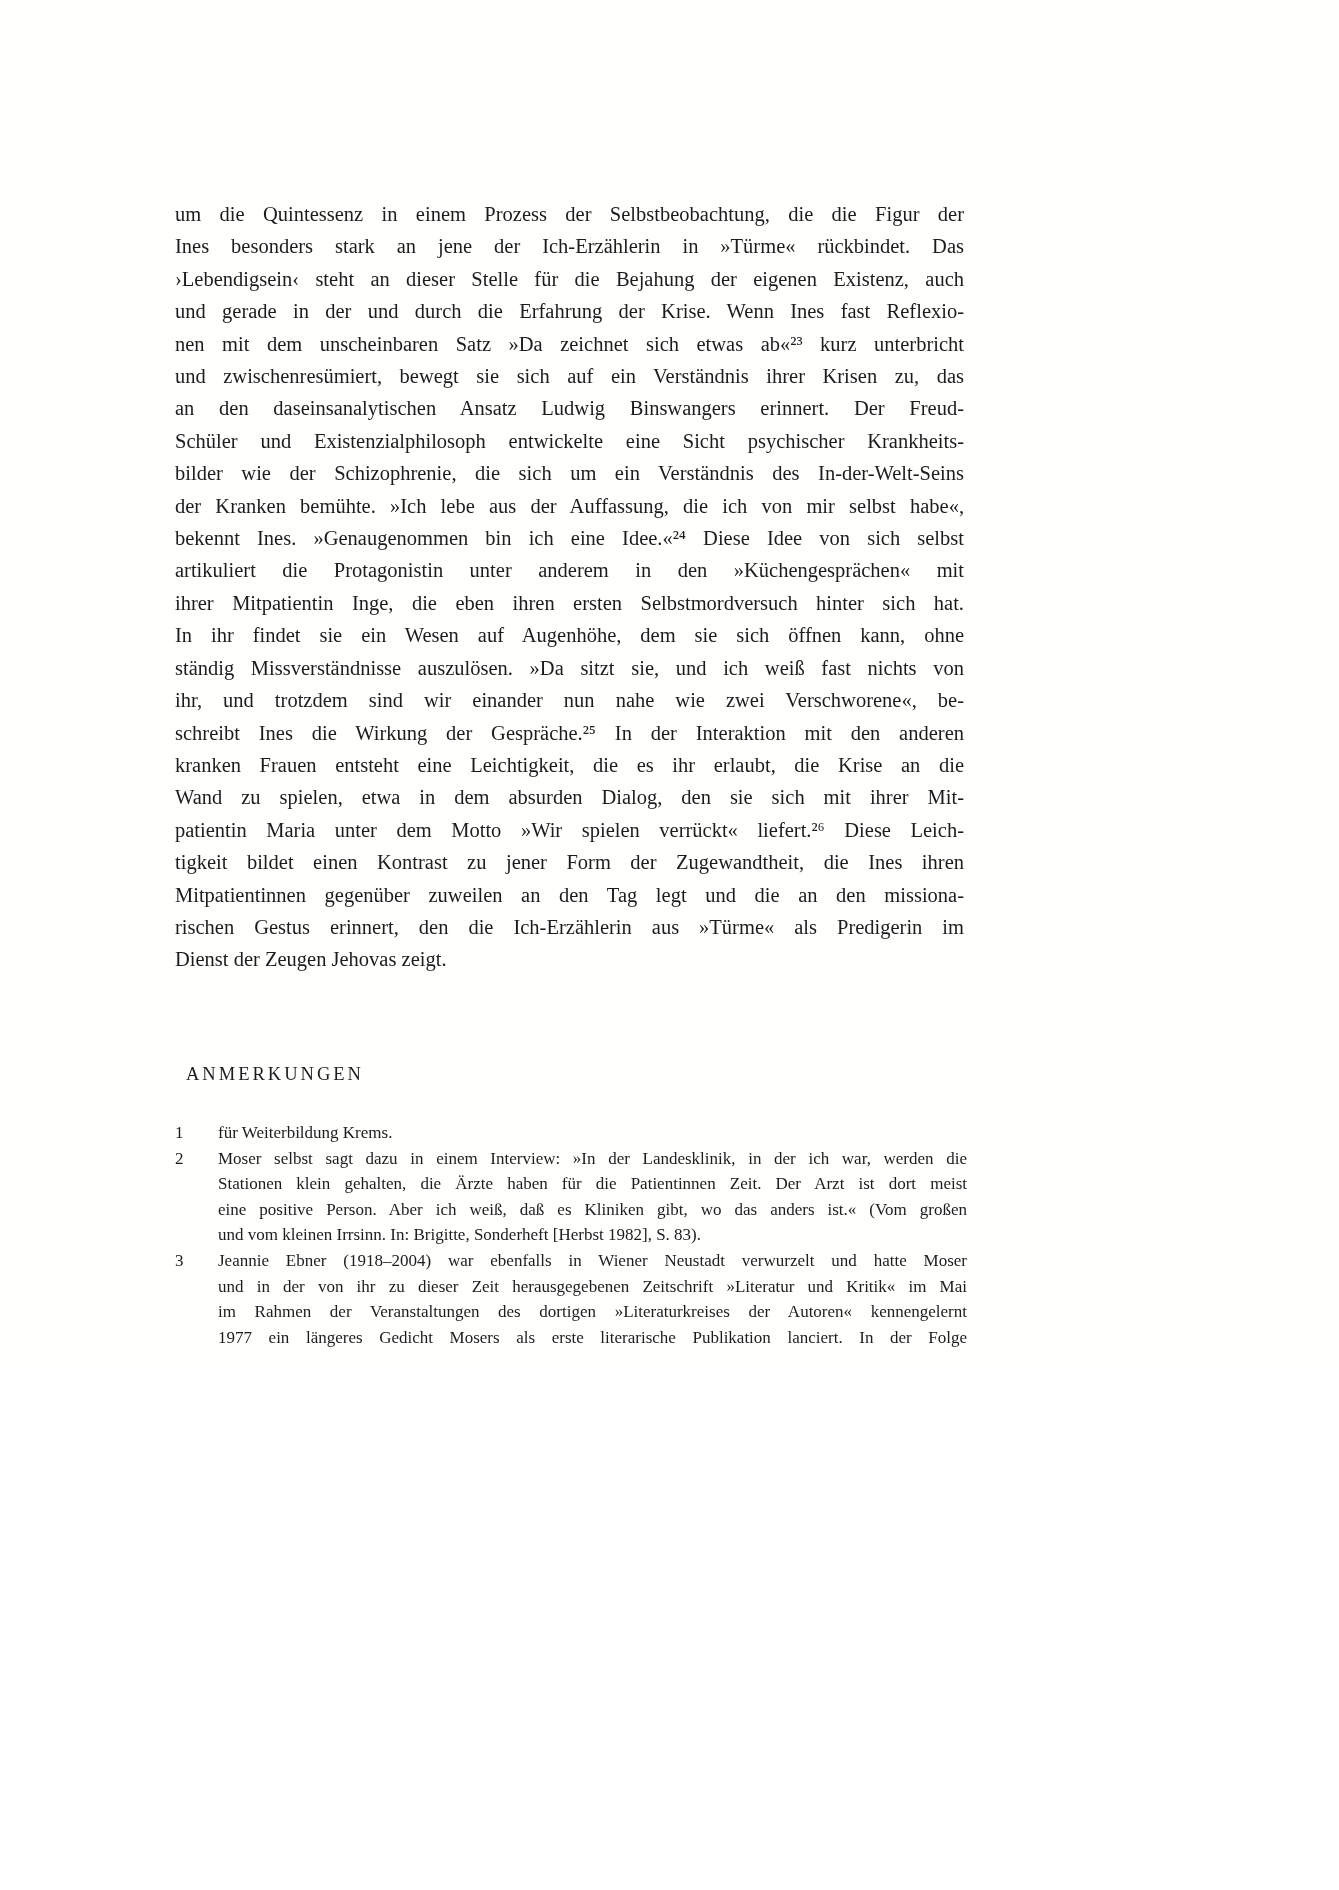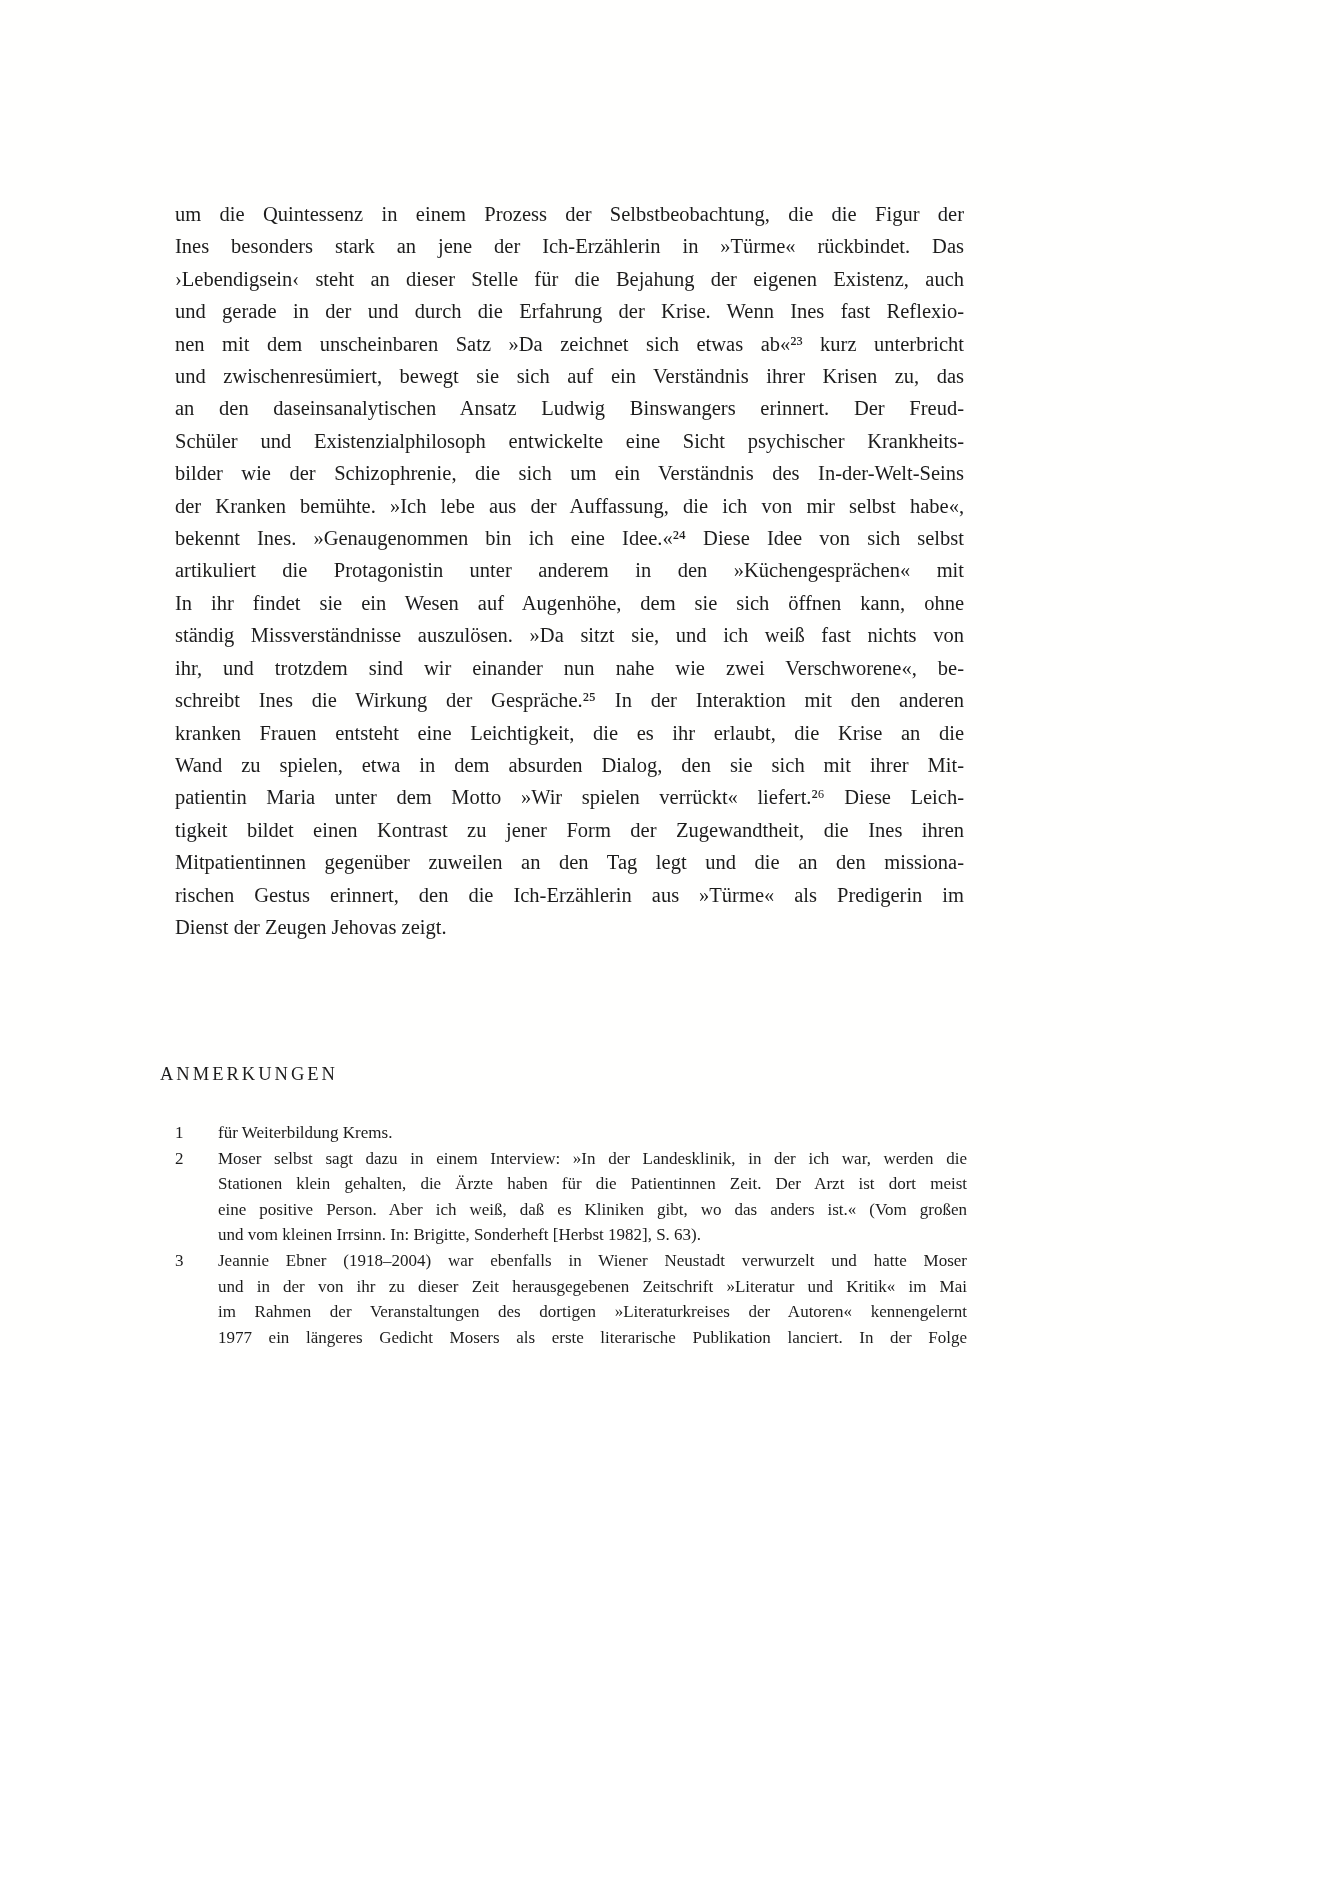--- a/index.html
+++ b/index.html
@@ -23,21 +23,21 @@
     text-align-last: justify;
     white-space: normal;
   }
   .tline.flush { text-align-last: left; }
   .body-line {
     font-size: 20.5px;
     line-height: 32.4px;
   }
   .notes-heading {
     position: absolute;
-    left: 160px;
+    left: 186px;
     top: 1064px;
     font-size: 18.5px;
     letter-spacing: 3px;
     color: #1c1c1c;
   }
   .footnotes {
     position: absolute;
     left: 175px;
     top: 1120px;
     width: 792px;
@@ -75,20 +75,21 @@
       <div class="tline body-line">›Lebendigsein‹ steht an dieser Stelle für die Bejahung der eigenen Existenz, auch</div>
       <div class="tline body-line">und gerade in der und durch die Erfahrung der Krise. Wenn Ines fast Reflexio-</div>
       <div class="tline body-line">nen mit dem unscheinbaren Satz »Da zeichnet sich etwas ab«²³ kurz unterbricht</div>
       <div class="tline body-line">und zwischenresümiert, bewegt sie sich auf ein Verständnis ihrer Krisen zu, das</div>
       <div class="tline body-line">an den daseinsanalytischen Ansatz Ludwig Binswangers erinnert. Der Freud-</div>
       <div class="tline body-line">Schüler und Existenzialphilosoph entwickelte eine Sicht psychischer Krankheits-</div>
       <div class="tline body-line">bilder wie der Schizophrenie, die sich um ein Verständnis des In-der-Welt-Seins</div>
       <div class="tline body-line">der Kranken bemühte. »Ich lebe aus der Auffassung, die ich von mir selbst habe«,</div>
       <div class="tline body-line">bekennt Ines. »Genaugenommen bin ich eine Idee.«²⁴ Diese Idee von sich selbst</div>
       <div class="tline body-line">artikuliert die Protagonistin unter anderem in den »Küchengesprächen« mit</div>
+      <div class="tline body-line">ihrer Mitpatientin Inge, die eben ihren ersten Selbstmordversuch hinter sich hat.</div>
       <div class="tline body-line">In ihr findet sie ein Wesen auf Augenhöhe, dem sie sich öffnen kann, ohne</div>
       <div class="tline body-line">ständig Missverständnisse auszulösen. »Da sitzt sie, und ich weiß fast nichts von</div>
       <div class="tline body-line">ihr, und trotzdem sind wir einander nun nahe wie zwei Verschworene«, be-</div>
       <div class="tline body-line">schreibt Ines die Wirkung der Gespräche.²⁵ In der Interaktion mit den anderen</div>
       <div class="tline body-line">kranken Frauen entsteht eine Leichtigkeit, die es ihr erlaubt, die Krise an die</div>
       <div class="tline body-line">Wand zu spielen, etwa in dem absurden Dialog, den sie sich mit ihrer Mit-</div>
       <div class="tline body-line">patientin Maria unter dem Motto »Wir spielen verrückt« liefert.²⁶ Diese Leich-</div>
       <div class="tline body-line">tigkeit bildet einen Kontrast zu jener Form der Zugewandtheit, die Ines ihren</div>
       <div class="tline body-line">Mitpatientinnen gegenüber zuweilen an den Tag legt und die an den missiona-</div>
       <div class="tline body-line">rischen Gestus erinnert, den die Ich-Erzählerin aus »Türme« als Predigerin im</div>
@@ -103,21 +104,21 @@
         <div class="note-body">
           <div class="tline note-line flush">für Weiterbildung Krems.</div>
         </div>
       </div>
       <div class="note">
         <div class="note-num">2</div>
         <div class="note-body">
           <div class="tline note-line">Moser selbst sagt dazu in einem Interview: »In der Landesklinik, in der ich war, werden die</div>
           <div class="tline note-line">Stationen klein gehalten, die Ärzte haben für die Patientinnen Zeit. Der Arzt ist dort meist</div>
           <div class="tline note-line">eine positive Person. Aber ich weiß, daß es Kliniken gibt, wo das anders ist.« (Vom großen</div>
-          <div class="tline note-line flush">und vom kleinen Irrsinn. In: Brigitte, Sonderheft [Herbst 1982], S. 63).</div>
+          <div class="tline note-line flush">und vom kleinen Irrsinn. In: Brigitte, Sonderheft [Herbst 1982], S. 83).</div>
         </div>
       </div>
       <div class="note">
         <div class="note-num">3</div>
         <div class="note-body">
           <div class="tline note-line">Jeannie Ebner (1918–2004) war ebenfalls in Wiener Neustadt verwurzelt und hatte Moser</div>
           <div class="tline note-line">und in der von ihr zu dieser Zeit herausgegebenen Zeitschrift »Literatur und Kritik« im Mai</div>
           <div class="tline note-line">im Rahmen der Veranstaltungen des dortigen »Literaturkreises der Autoren« kennengelernt</div>
           <div class="tline note-line">1977 ein längeres Gedicht Mosers als erste literarische Publikation lanciert. In der Folge</div>
         </div>

